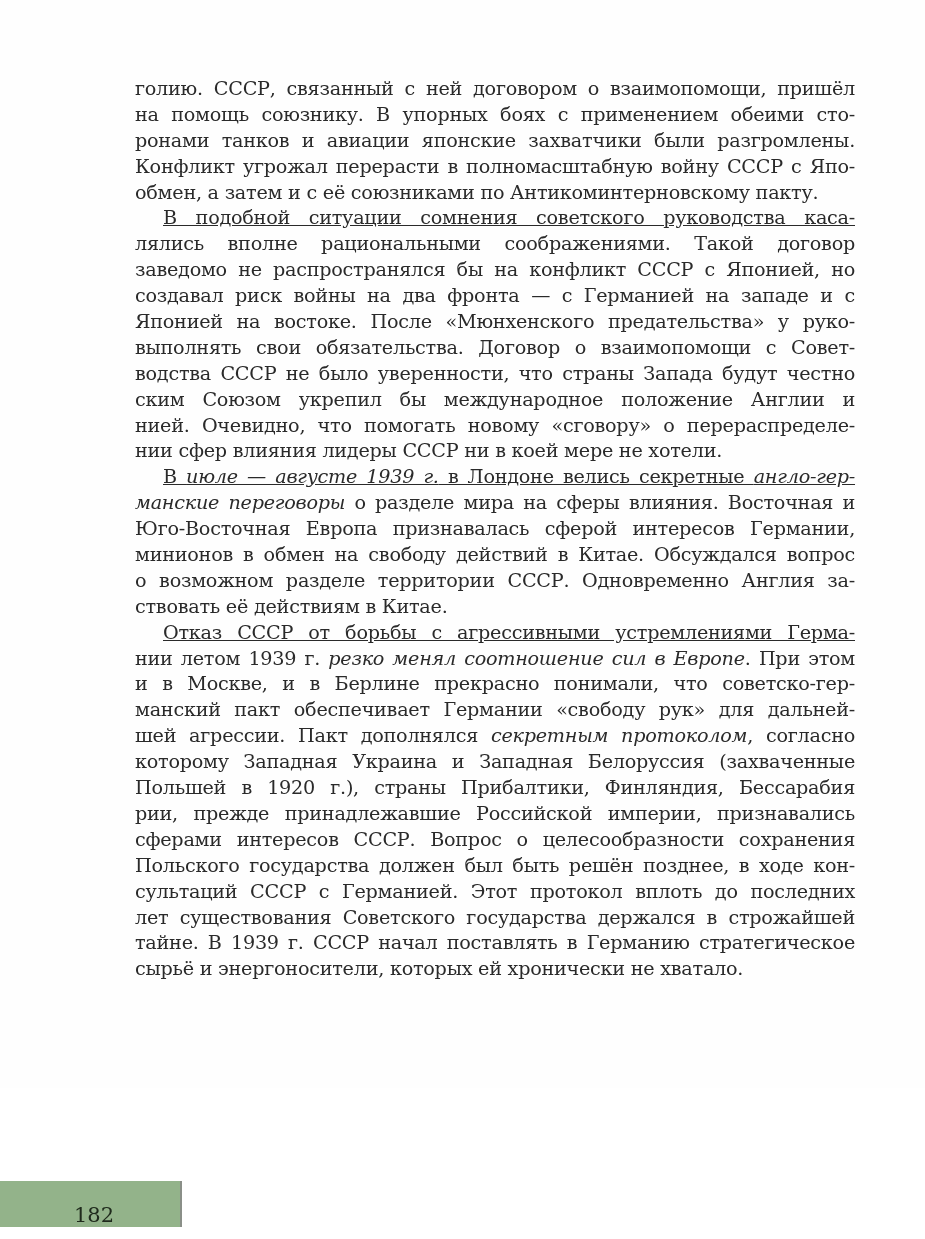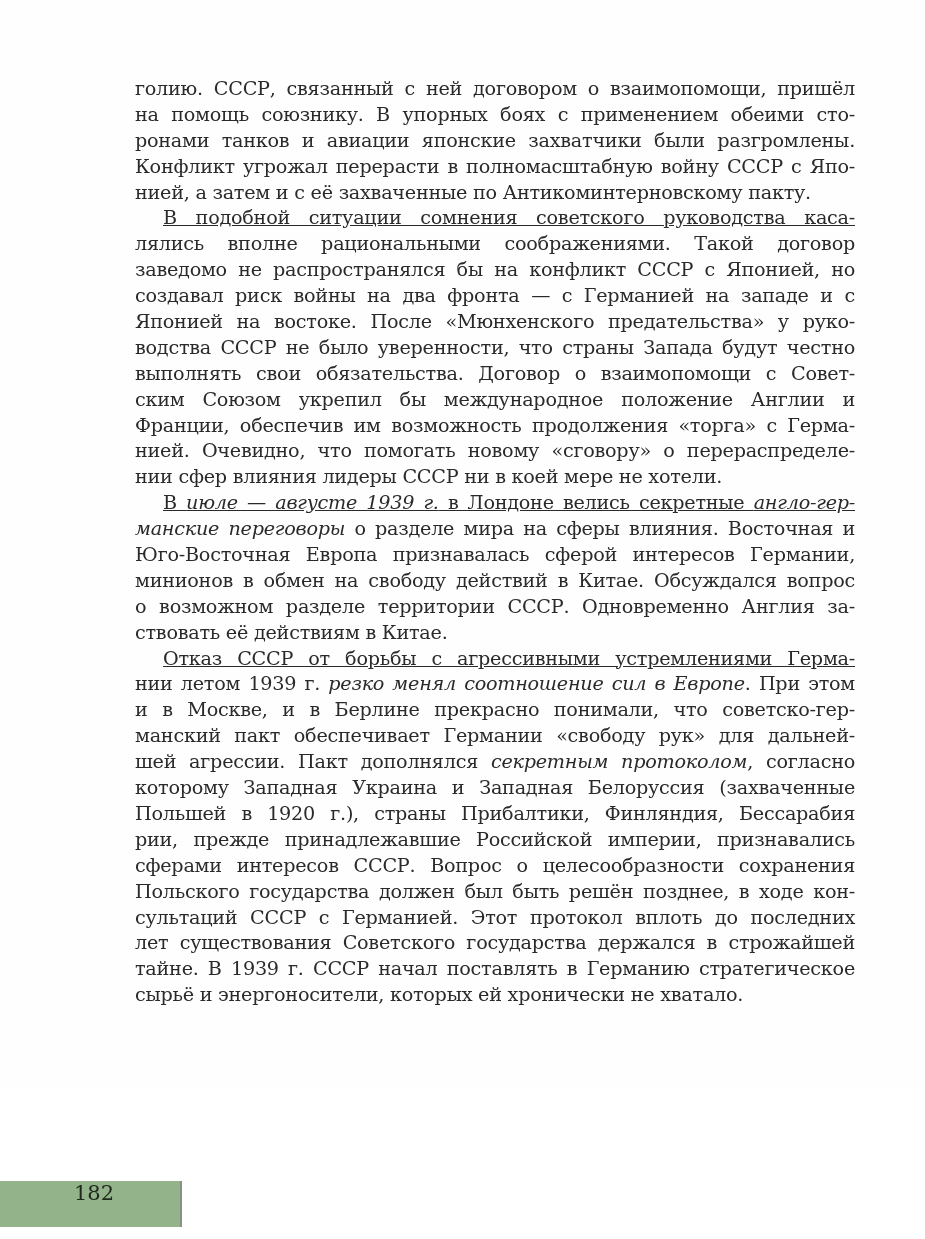--- a/index.html
+++ b/index.html
@@ -17,49 +17,48 @@
   .line {
     display: block; white-space: nowrap; text-align: justify;
     text-align-last: justify; height: 25.9px; overflow: visible;
   }
   .line.last { text-align-last: left; }
   .line.indent { padding-left: 28px; text-decoration: underline; }
   .it { font-style: italic; }
   .footer-band {
     position: absolute; left: 0; top: 1181px; width: 180px; height: 46px;
     background: #93b38a; border-right: 2px solid #8a8f88;
-    display: flex; align-items: flex-start; justify-content: center;
+    display: flex; align-items: flex-end; justify-content: center;
   }
   .page-number {
     font-family: "DejaVu Serif", "Liberation Serif", serif;
     font-size: 21px; color: #1f2a1c; padding-left: 8px;
   }
 </style>
 </head>
 <body>
 
 <div class="page">
   <div class="text-block" id="text-block">
       <div>
         <span class="line"><span>голию. СССР, связанный с ней договором о взаимопомощи, пришёл</span></span>
         <span class="line"><span>на помощь союзнику. В упорных боях с применением обеими сто-</span></span>
         <span class="line"><span>ронами танков и авиации японские захватчики были разгромлены.</span></span>
         <span class="line"><span>Конфликт угрожал перерасти в полномасштабную войну СССР с Япо-</span></span>
-        <span class="line last"><span>нией, а затем и с её захваченные по Антикоминтерновскому пакту.</span></span>
+        <span class="line last"><span>обмен, а затем и с её союзниками по Антикоминтерновскому пакту.</span></span>
       </div>
       <div>
         <span class="line indent"><span>В подобной ситуации сомнения советского руководства каса-</span></span>
         <span class="line"><span>лялись вполне рациональными соображениями. Такой договор</span></span>
         <span class="line"><span>заведомо не распространялся бы на конфликт СССР с Японией, но</span></span>
         <span class="line"><span>создавал риск войны на два фронта — с Германией на западе и с</span></span>
         <span class="line"><span>Японией на востоке. После «Мюнхенского предательства» у руко-</span></span>
+        <span class="line"><span>выполнять свои обязательства. Договор о взаимопомощи с Совет-</span></span>
         <span class="line"><span>водства СССР не было уверенности, что страны Запада будут честно</span></span>
-        <span class="line"><span>выполнять свои обязательства. Договор о взаимопомощи с Совет-</span></span>
         <span class="line"><span>ским Союзом укрепил бы международное положение Англии и</span></span>
-        <span class="line"><span>Франции, обеспечив им возможность продолжения «торга» с Герма-</span></span>
         <span class="line"><span>нией. Очевидно, что помогать новому «сговору» о перераспределе-</span></span>
         <span class="line last"><span>нии сфер влияния лидеры СССР ни в коей мере не хотели.</span></span>
       </div>
       <div>
         <span class="line indent"><span>В </span><span class="it">июле — августе 1939 г.</span><span> в Лондоне велись секретные </span><span class="it">англо-гер-</span></span>
         <span class="line"><span class="it">манские переговоры</span><span> о разделе мира на сферы влияния. Восточная и</span></span>
         <span class="line"><span>Юго-Восточная Европа признавалась сферой интересов Германии,</span></span>
         <span class="line"><span>минионов в обмен на свободу действий в Китае. Обсуждался вопрос</span></span>
         <span class="line"><span>о возможном разделе территории СССР. Одновременно Англия за-</span></span>
         <span class="line last"><span>ствовать её действиям в Китае.</span></span>

